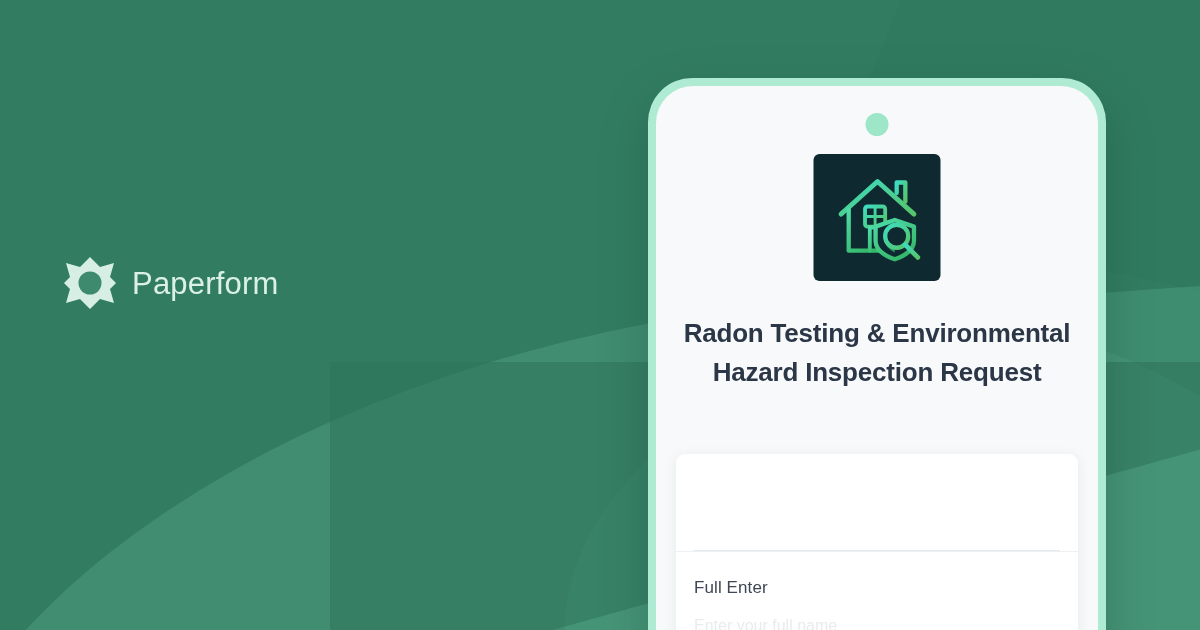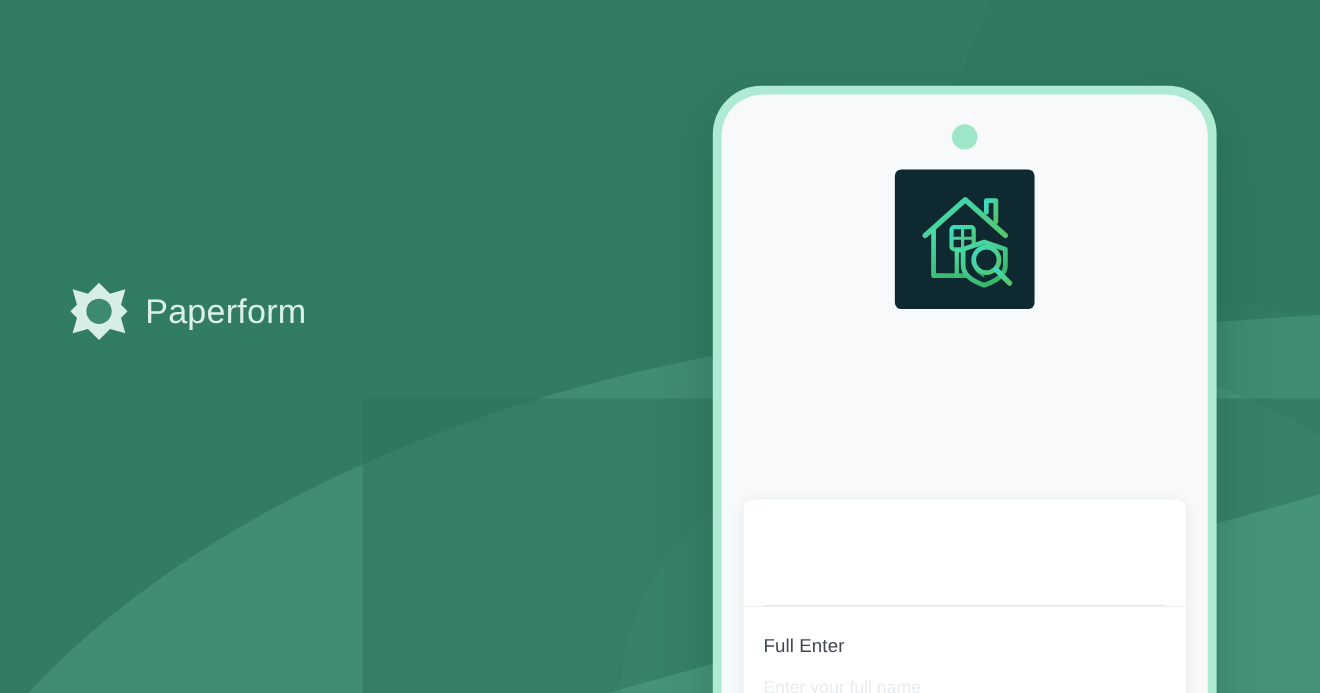--- a/index.html
+++ b/index.html
@@ -224,20 +224,21 @@
         <path d="M42 84 L42 60 L60 60" stroke="url(#g2)" stroke-width="4"></path>
 
         <path d="M68 52 L88 59 L88 74 Q88 86 68 93 Q48 86 48 74 L48 59 Z" fill="#0e2a30" stroke="url(#g2)" stroke-width="4.5"></path>
         <path d="M68 58 L58 62 L58 74 Q58 81 68 86 Z" fill="#2ea86a" opacity=".85"></path>
 
         <circle cx="70" cy="69" r="12" fill="#0e2a30" stroke="url(#g1)" stroke-width="4.5"></circle>
         <path d="M79 78 L92 91" stroke="url(#g1)" stroke-width="5"></path>
       </svg>
     </div>
 
+    <div class="form-title">Radon Testing &amp; Environmental Hazard Inspection Request</div>
 
     <div class="form-card">
 
       <div class="field field-choice">
         <div class="field-underline"></div>
       </div>
 
       <div class="field-divider"></div>
 
       <div class="field field-name">

